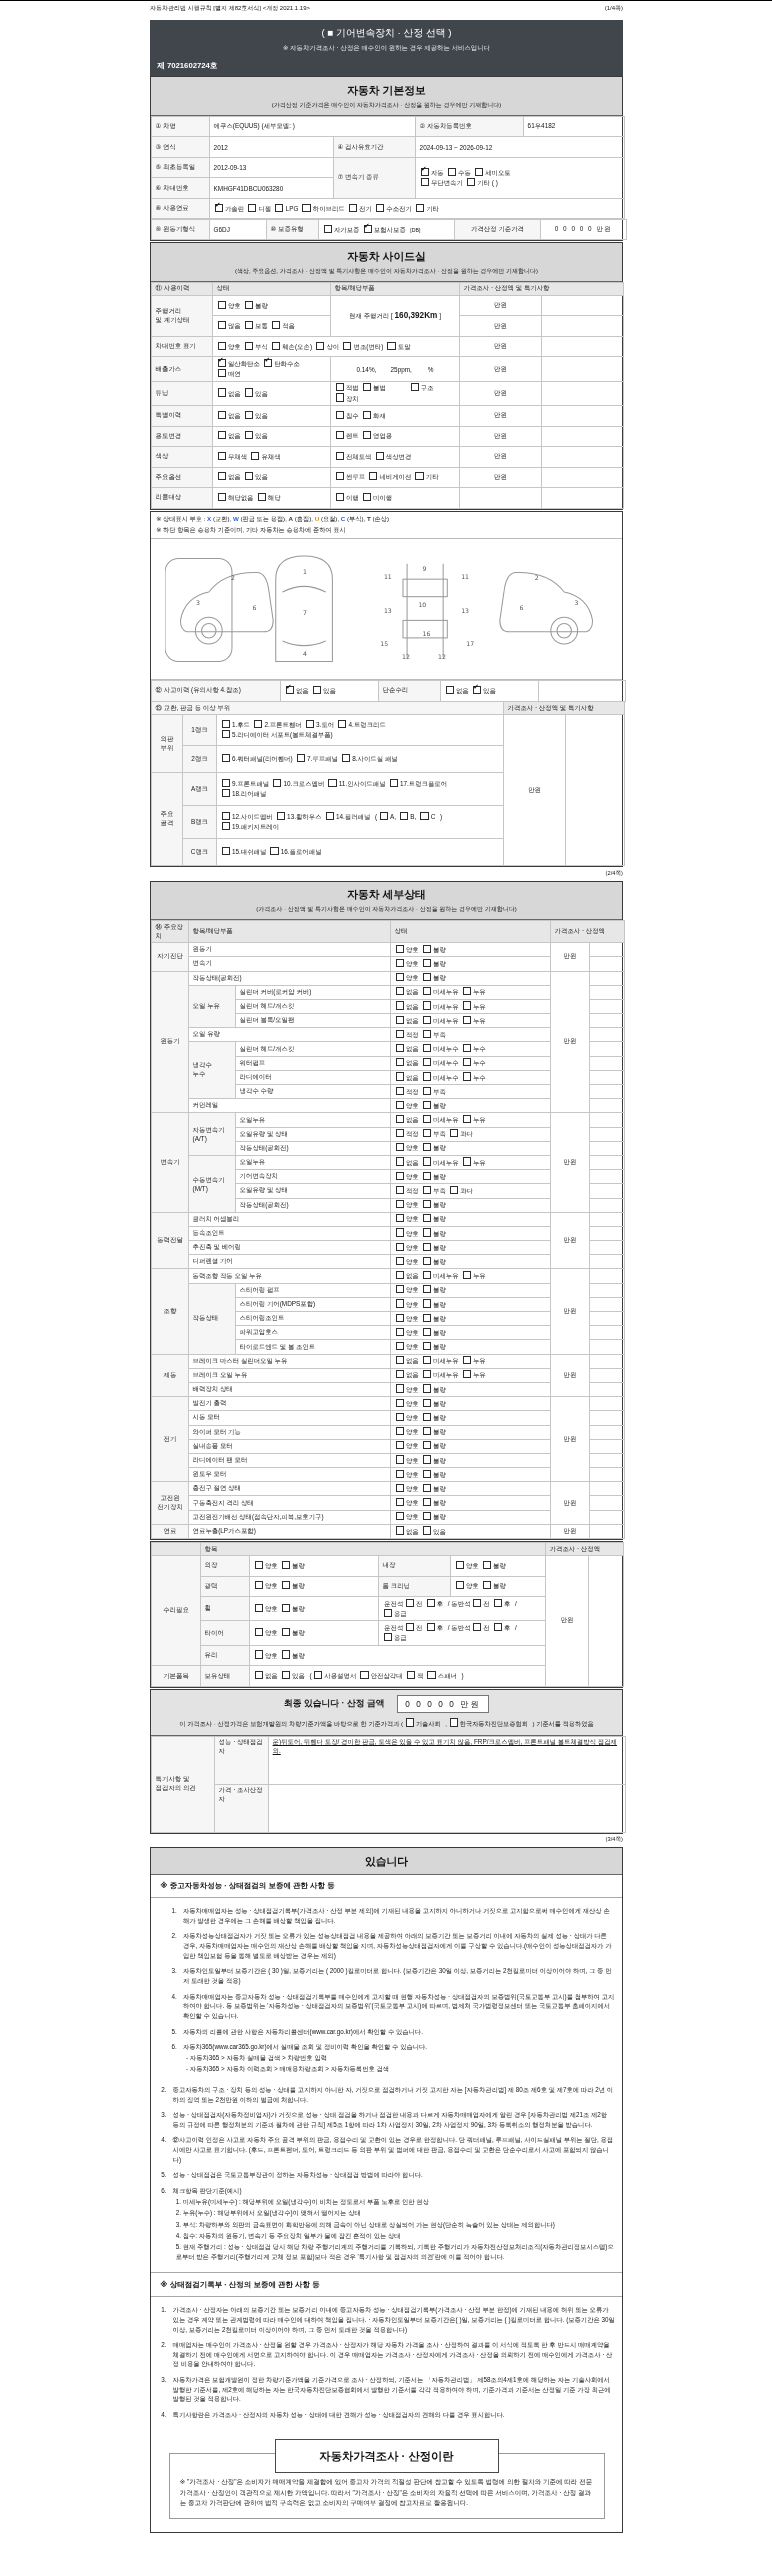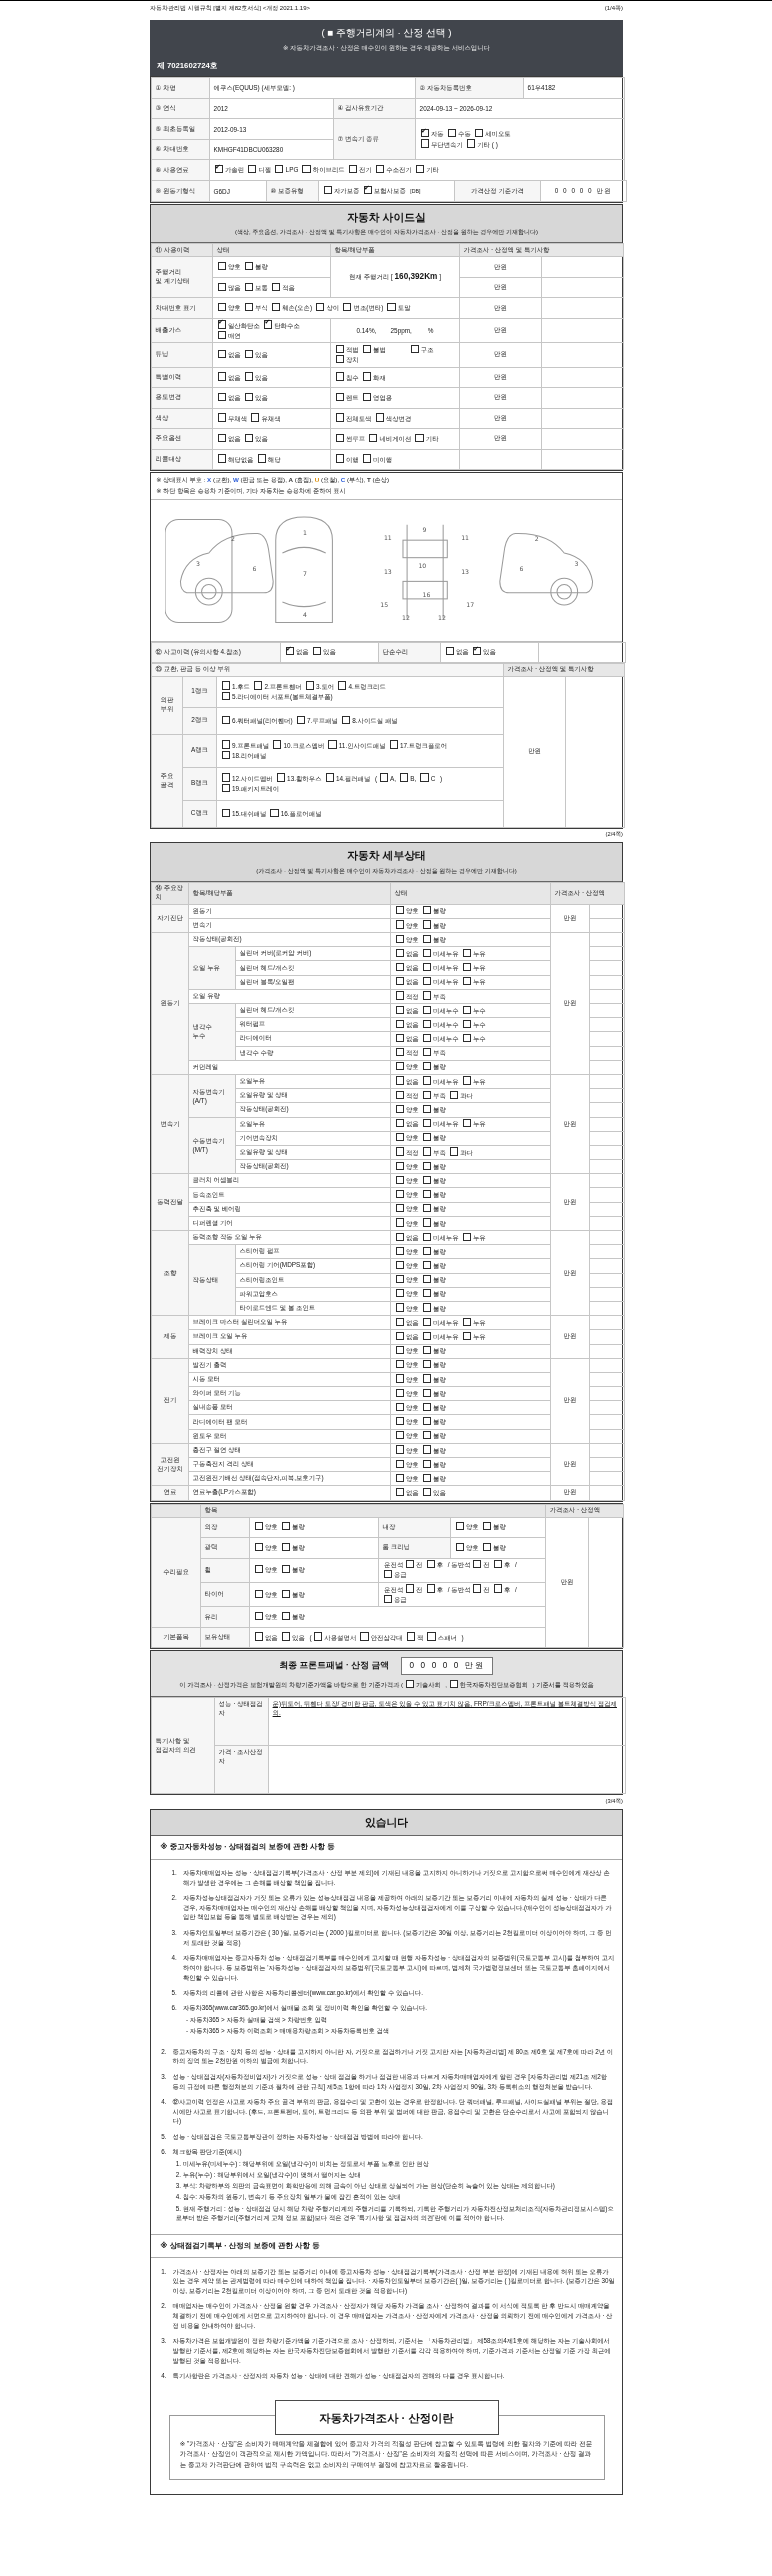--- a/index.html
+++ b/index.html
@@ -61,26 +61,30 @@
 
 <div class="page">
 
  <div class="topnote">
   <span>자동차관리법 시행규칙 [별지 제82호서식] &lt;개정 2021.1.19&gt;</span>
   <span>(1/4쪽)</span>
  </div>
 
  <div class="dark">
   <div class="strip"></div>
-  <div class="dk-sub">( ■ 주행거리계의 · 산정 선택 )</div>
+  <div class="dk-sub">( ■ 기어변속장치 · 산정 선택 )</div>
   <div class="dk-note">※ 자동차가격조사 · 산정은 매수인이 원하는 경우 제공하는 서비스입니다</div>
   <div class="dk-no">제 7021602724호</div>
  </div>
 
  <div class="sect">
+  <div class="band">
+   <div class="bt">자동차 기본정보</div>
+   <div class="bnote">(가격산정 기준가격은 매수인이 자동차가격조사 · 산정을 원하는 경우에만 기재합니다)</div>
+  </div>
   <table>
    <colgroup>
           <col style="width:58px">
           <col style="width:124px">
           <col style="width:82px">
           <col style="width:108px">
           <col style="width:101px">
         </colgroup>
    <tbody>
           <tr class="h38">
@@ -649,21 +653,21 @@
     <td class="lbl ctr">기본품목</td>
     <td class="lbl">보유상태</td>
     <td colspan="3"><span class="tok"><span class="cb"></span><span>없음</span></span><span class="tok"><span class="cb"></span><span>있음</span></span><span class="tk-t">(</span><span class="tok"><span class="cb"></span><span>사용설명서</span></span><span class="tok"><span class="cb"></span><span>안전삼각대</span></span><span class="tok"><span class="cb"></span><span>잭</span></span><span class="tok"><span class="cb"></span><span>스패너</span></span><span class="tk-t">)</span></td>
    </tr>
   </tbody>
       </table>
  </div>
 
  <div class="sect">
   <div class="fprow">
-   <span class="fpl">최종 프론트패널 · 산정 금액</span>
+   <span class="fpl">최종 있습니다 · 산정 금액</span>
    <span class="fpv">0  0  0  0  0 만원</span>
   </div>
   <div class="fpnote"><span class="tk-t">이 가격조사 · 산정가격은 보험개발원의 차량기준가액을 바탕으로 한 기준가격과 (</span><span class="tok"><span class="cb"></span><span>기술사회</span></span><span class="tk-t">,</span><span class="tok"><span class="cb"></span><span>한국자동차진단보증협회</span></span><span class="tk-t">) 기준서를 적용하였음</span></div>
   <table>
    <colgroup>
           <col style="width:63px">
           <col style="width:54px">
           <col style="width:357px">
         </colgroup>
    <tbody>

